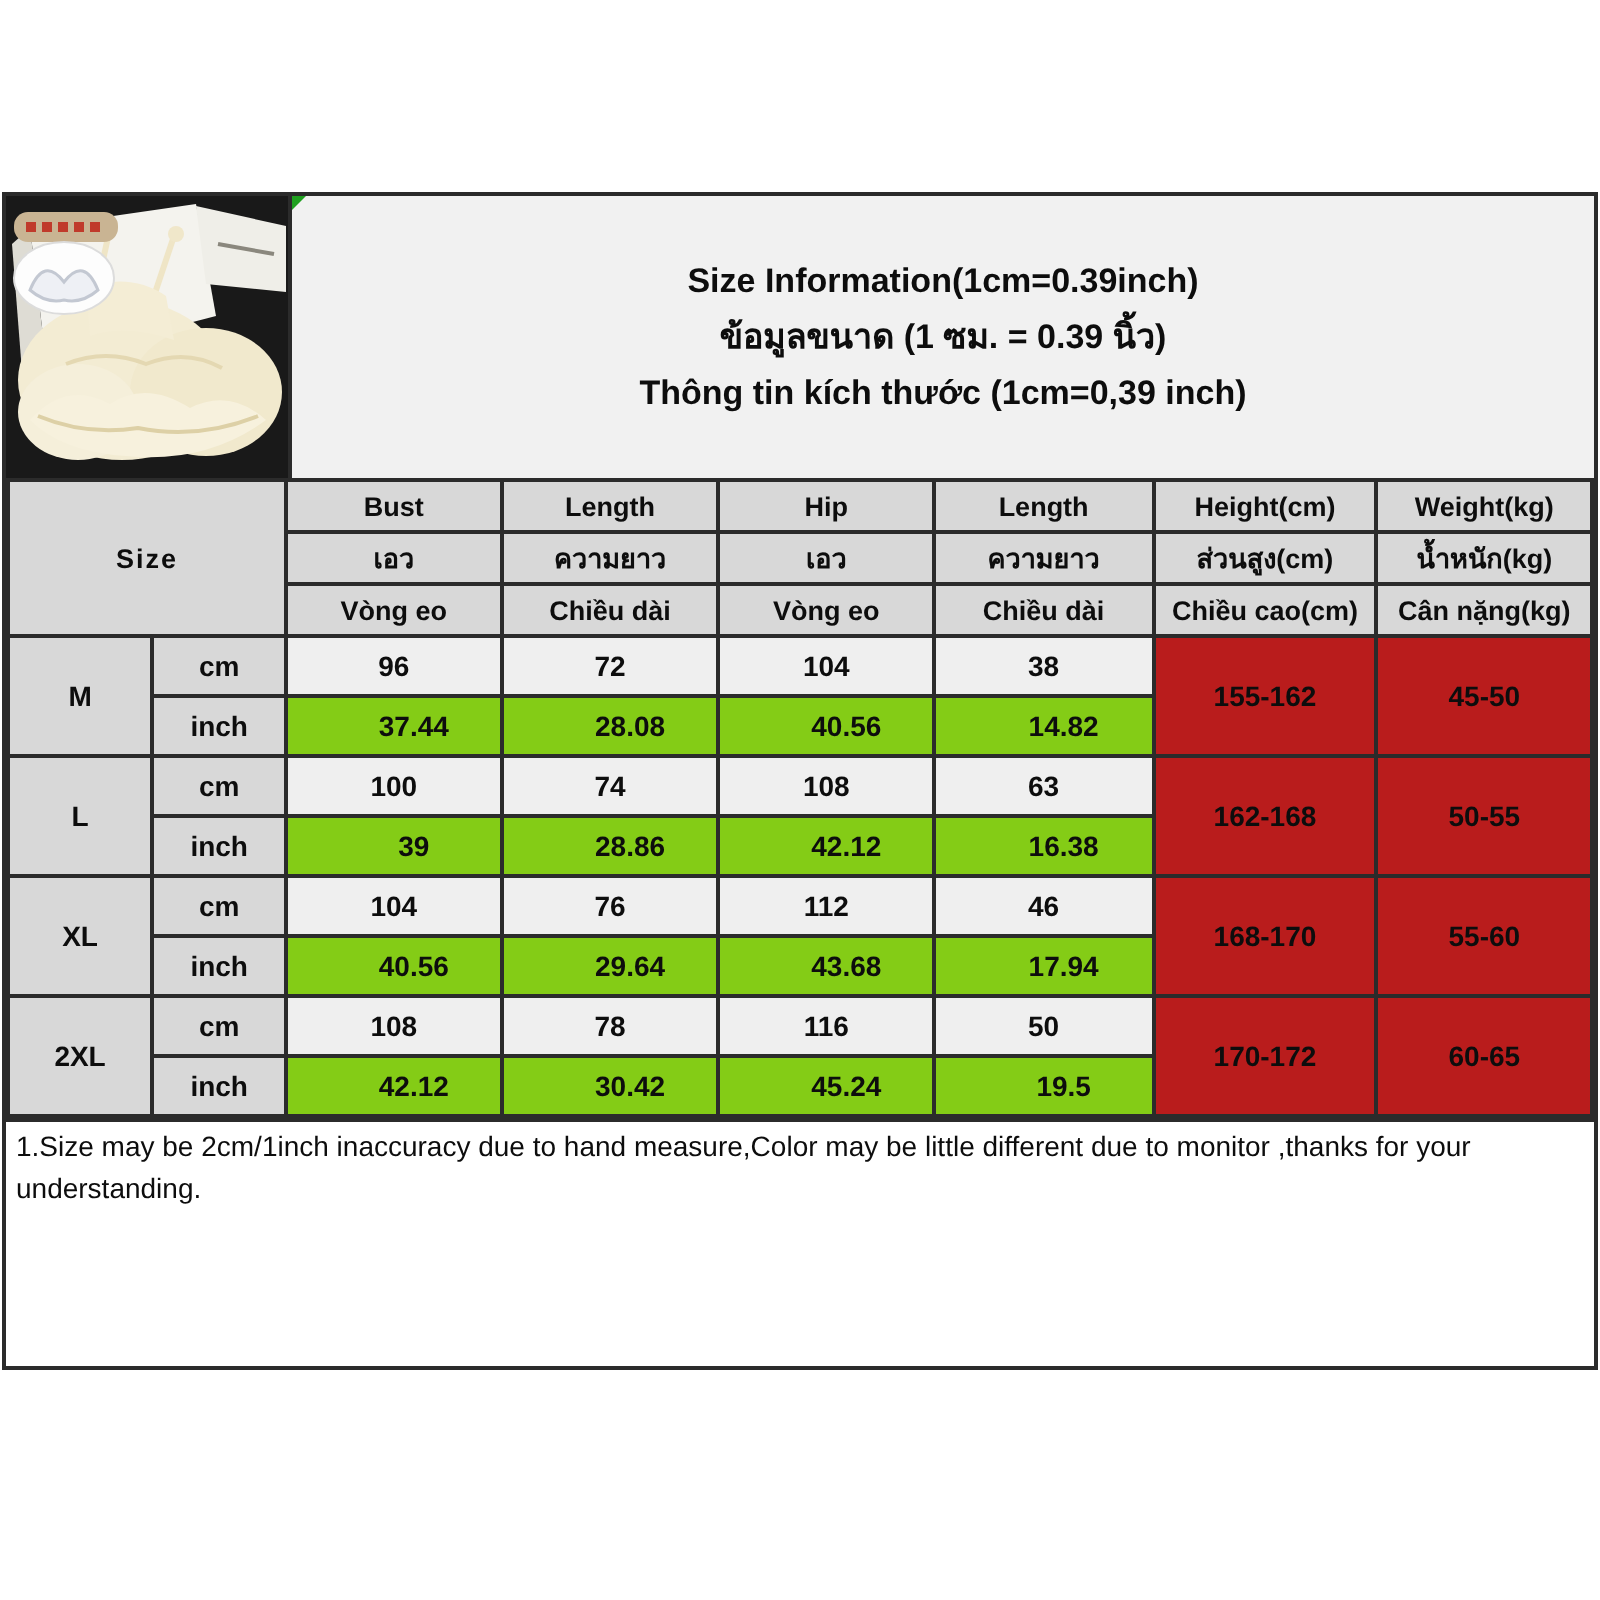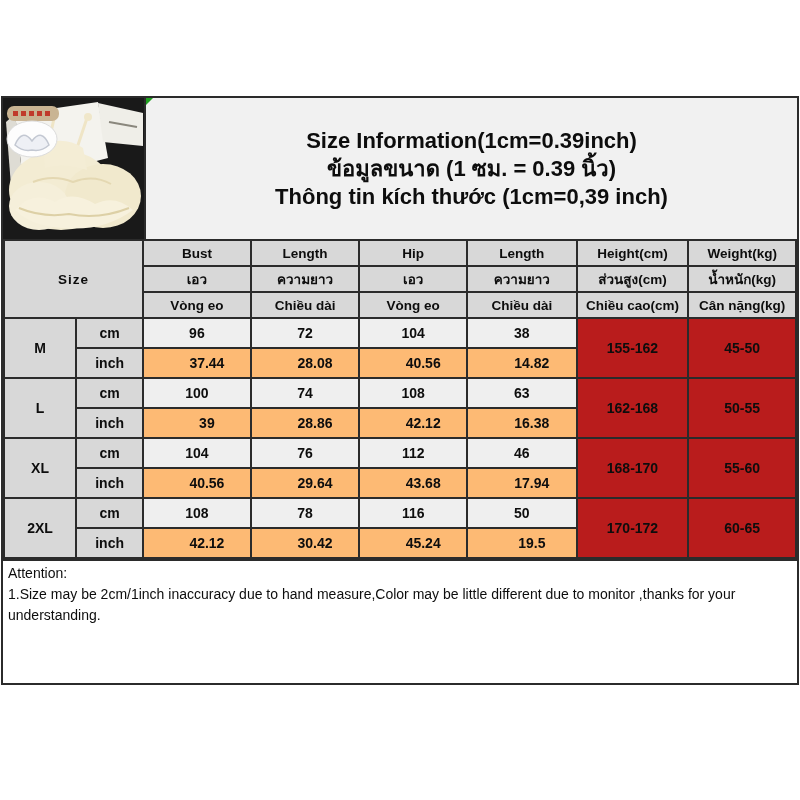--- a/index.html
+++ b/index.html
@@ -19,21 +19,21 @@
     width:141px;min-width:141px;height:141px;
     border-right:2px solid #2b2b2b;
     background:#191919;overflow:hidden;
   }
   .title-cell{
     flex:1;background:#f1f1f1;position:relative;
     display:flex;flex-direction:column;justify-content:center;align-items:center;
     gap:0;
   }
   .title-line{
-    font-weight:bold;font-size:22px;line-height:28px;color:#0d0d0d;
+    font-weight:bold;font-size:17px;line-height:28px;color:#0d0d0d;
     white-space:nowrap;
   }
   .corner-flag{
     position:absolute;left:0;top:0;width:0;height:0;
     border-top:7px solid #1fa01f;border-right:7px solid transparent;
   }
   
   table.size-table{
     border-collapse:collapse;table-layout:fixed;width:794px;
     border-top:2px solid #2b2b2b;
@@ -44,21 +44,21 @@
     font-weight:bold;font-size:13.5px;color:#0d0d0d;
     padding:0;overflow:hidden;white-space:nowrap;
   }
   tr.hdr td{background:#d8d8d8;height:24px;}
   td.size-big{
     background:#d8d8d8;font-size:30px;letter-spacing:1px;
   }
   td.size-letter{background:#d8d8d8;font-size:15px;}
   td.unit{background:#d8d8d8;font-size:14px;}
   tr.row-cm td.val{background:#efefef;margin-top:12px;}
-  tr.row-inch td.val{background:#fdba74;padding-left:20px;}
+  tr.row-inch td.val{background:#84cc16;padding-left:20px;}
   tr.data td{height:28px;font-size:14px;}
   td.range{background:#b91c1c;font-size:14px;}
   
   .attention{
     border-top:2px solid #2b2b2b;background:#ffffff;
     height:124px;padding:2px 5px 0 5px;box-sizing:border-box;
   }
   .attention div{
     font-size:14px;line-height:21px;font-weight:normal;color:#0d0d0d;
   }
@@ -217,17 +217,16 @@
         <td class="unit">inch</td>
         <td class="val">42.12</td>
         <td class="val">30.42</td>
         <td class="val">45.24</td>
         <td class="val">19.5</td>
       </tr>
     </tbody>
   </table>
 
   <div class="attention">
-    <div>Attention:</div>
     <div>1.Size may be 2cm/1inch inaccuracy due to hand measure,Color may be little different due to monitor ,thanks for your understanding.</div>
   </div>
 
 </div>
 
 </body></html>

